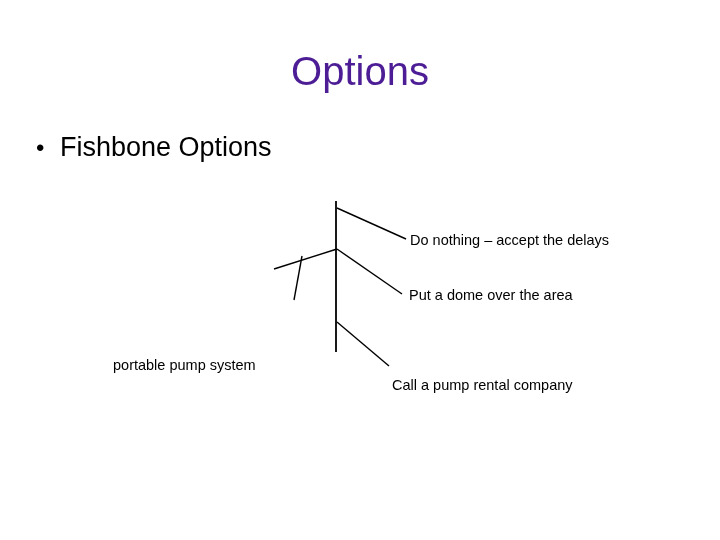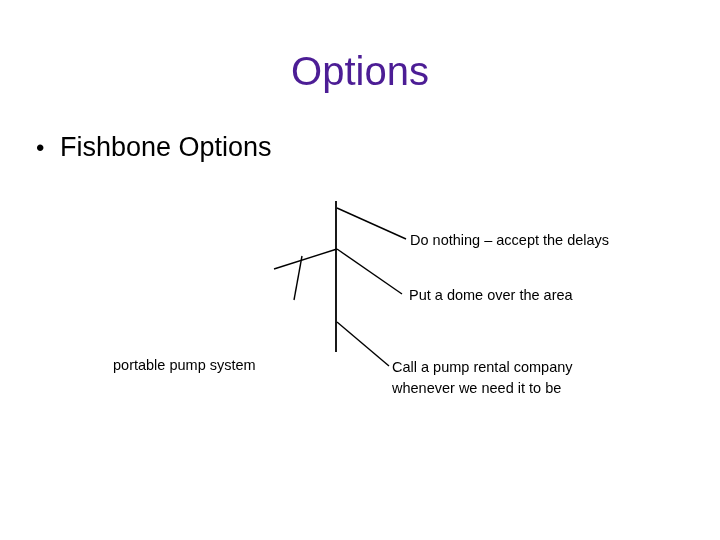--- a/index.html
+++ b/index.html
@@ -75,20 +75,21 @@
   .fb-label {
     position: absolute;
     font-size: 14.5px;
     line-height: 21px;
     color: #000000;
     white-space: nowrap;
   }
   .fb-label.multiline {
     white-space: normal;
     width: 240px;
+    margin-top: 18px;
   }
   #label-do-nothing  { left: 410px; top: 230px; }
   #label-put-dome    { left: 409px; top: 285px; }
   #label-call-pump   { left: 392px; top: 357px; }
   #label-stationary  { left: 69px;  top: 258px; }
   #label-portable    { left: 113px; top: 314px; margin-top: 41px; }
   .fb-label .lbl-line { display: block; }
 </style>
 </head>
 <body>
@@ -119,21 +120,20 @@
   <div class="fb-label" id="label-do-nothing">
     <span class="lbl-line">Do nothing – accept the delays</span>
   </div>
 
   <div class="fb-label" id="label-put-dome">
     <span class="lbl-line">Put a dome over the area</span>
   </div>
 
   <div class="fb-label multiline" id="label-call-pump">
     <span class="lbl-line">Call a pump rental company</span>
-    <span class="lbl-line">whenever we need it to be</span>
   </div>
 
 
   <div class="fb-label" id="label-portable">
     <span class="lbl-line">portable pump system</span>
   </div>
 
 </div>
 
 </body></html>

